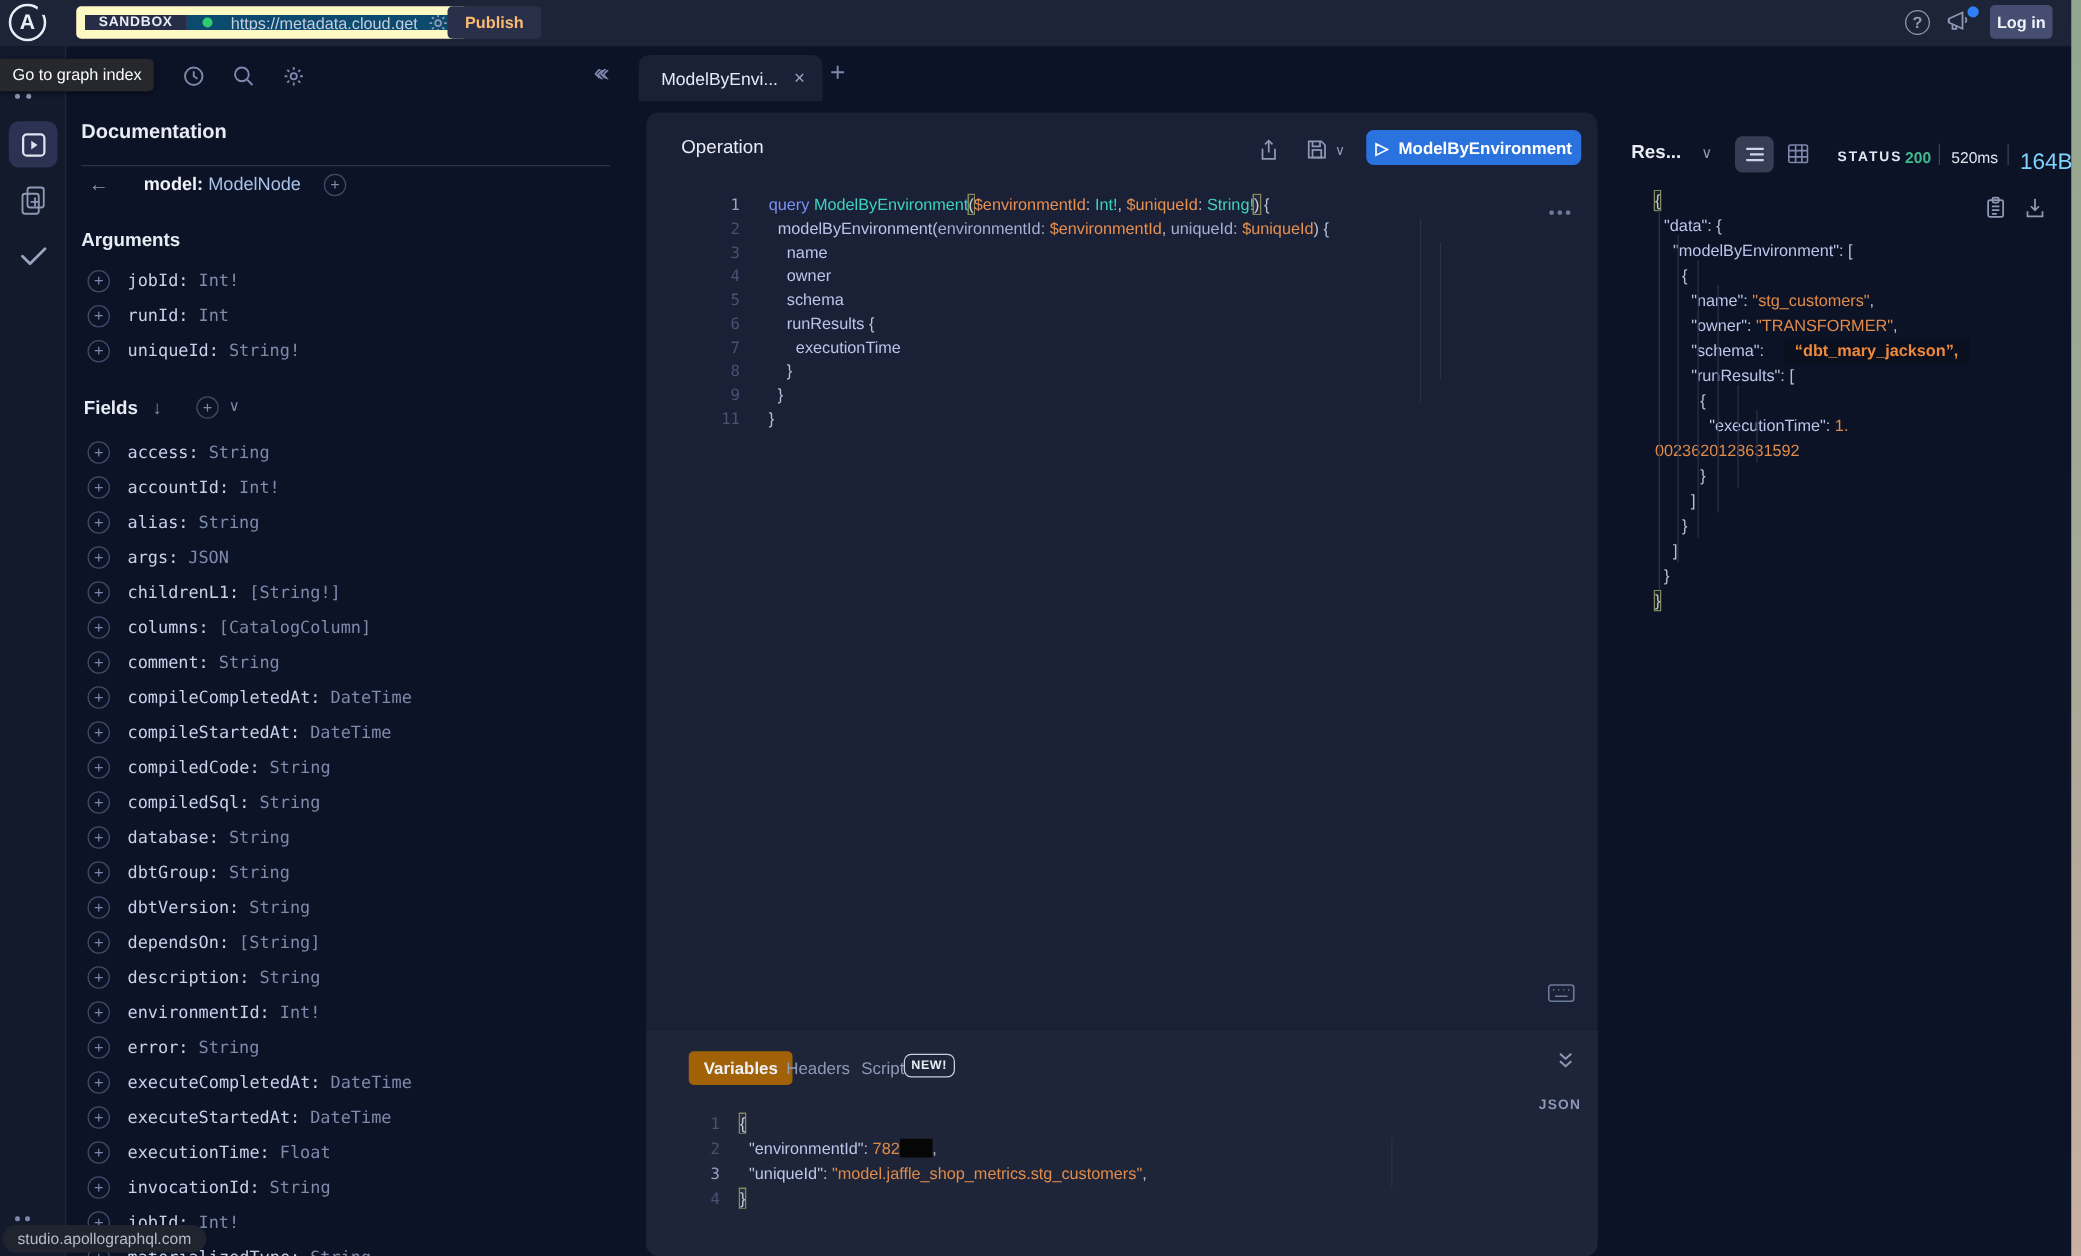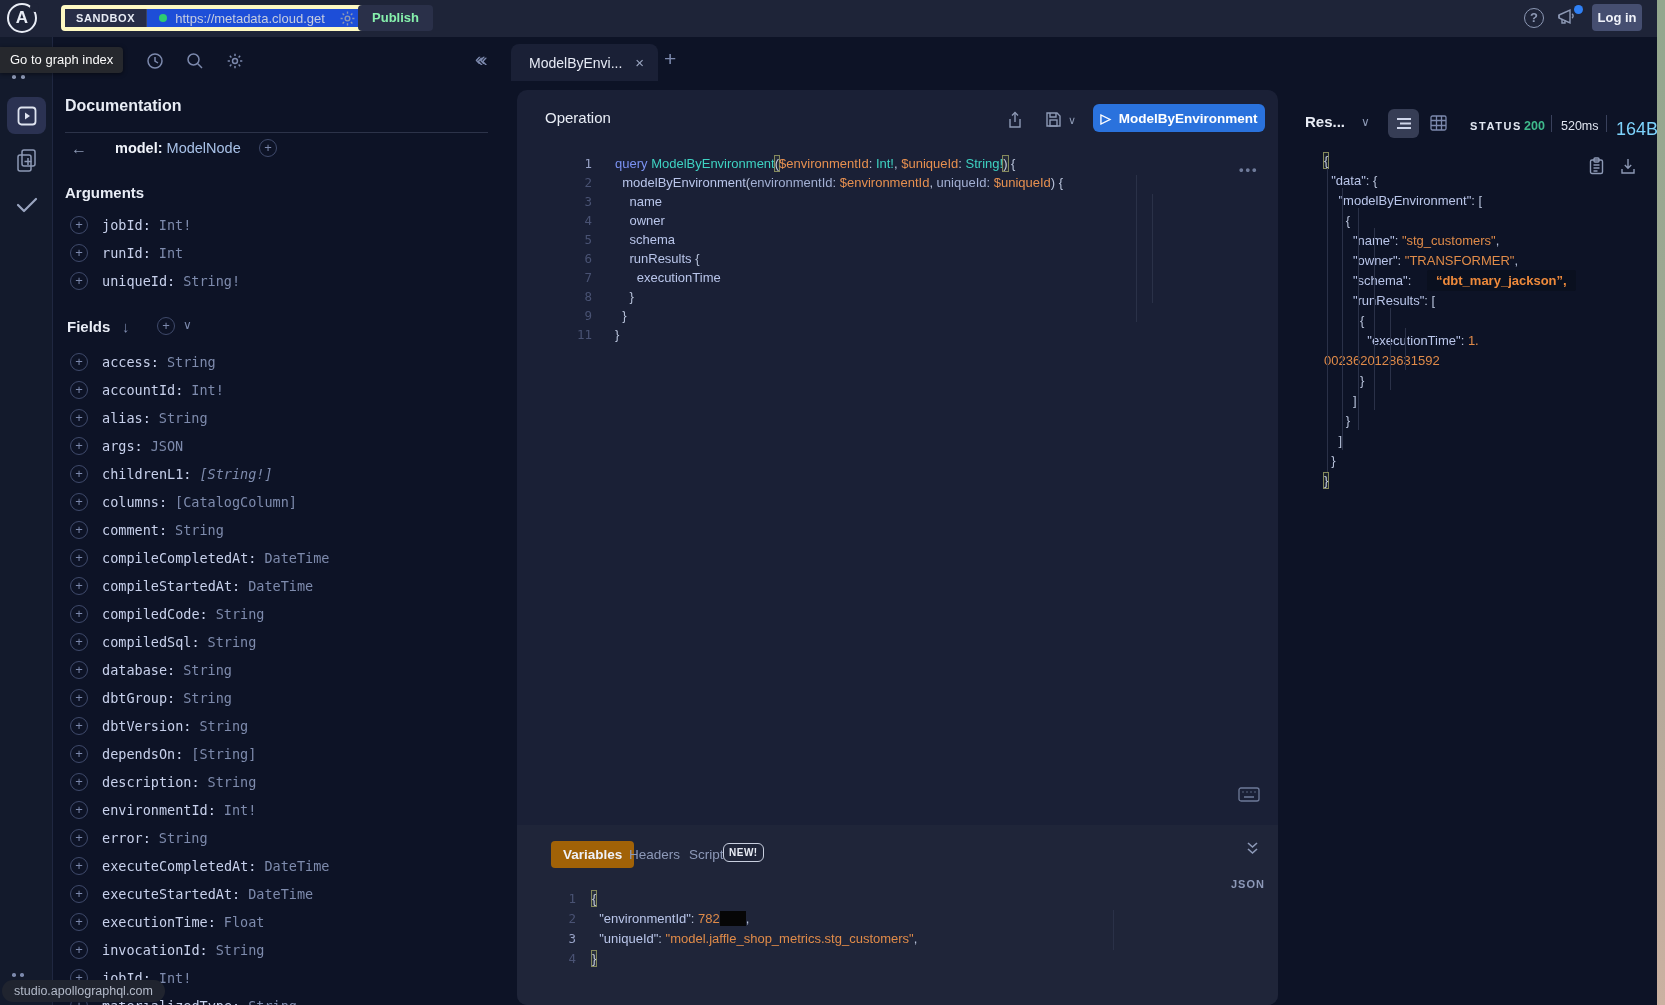--- a/index.html
+++ b/index.html
@@ -5,28 +5,28 @@
   * { margin:0; padding:0; box-sizing:border-box; }
   html,body { width:1665px; height:1005px; overflow:hidden; background:#0d1326;
     font-family:"Liberation Sans", sans-serif; }
 
   
   #topbar { position:absolute; left:0; top:0; width:1657px; height:37px; background:#1e2438; }
   #logo { position:absolute; left:7px; top:3px; width:30px; height:30px; border:2.5px solid #e9edf6;
     border-radius:50%; color:#e9edf6; font-weight:bold; font-size:17px; text-align:center; line-height:25px; }
   #logo:after{ content:""; position:absolute; right:-4px; top:-2px; width:9px; height:9px; background:#1e2438; border-radius:50%; }
   #urlgroup { position:absolute; left:61px; top:5px; height:26px; display:flex; align-items:stretch;
-    border:4px solid #fef9c3; border-radius:4px; overflow:hidden; }
+    border:7px solid #fef9c3; border-radius:4px; overflow:hidden;text-align:right; }
   #sandbox-badge { background:#272d47; color:#e8ecf5; font-weight:bold; font-size:11px; letter-spacing:.6px;
     display:flex; align-items:center; padding:0 11px; border-right:1px solid #3b4361; }
-  #urlfield { background:#1d4ed8; display:flex; align-items:center; gap:8px; padding:0 8px 0 12px; width:217px; }
+  #urlfield { background:#0c4a6e; display:flex; align-items:center; gap:8px; padding:0 8px 0 12px; width:217px; }
   #urlfield .dot { width:8px; height:8px; border-radius:50%; background:#2ecc71; flex:none; }
   #urlfield .url { color:#c6cde0; font-size:13px; white-space:nowrap; overflow:hidden; width:163px; }
   #publish-btn { position:absolute; left:358px; top:5px; width:75px; height:26px; background:#2a3049;
-    border-radius:4px; color:#86efac; font-weight:bold; font-size:13px; text-align:center; line-height:26px; }
+    border-radius:4px; color:#fdba74; font-weight:bold; font-size:13px; text-align:center; line-height:26px; }
   #help-btn { position:absolute; left:1524px; top:8px; width:20px; height:20px; border:1.6px solid #8d99b5;
     border-radius:50%; color:#8d99b5; font-size:13px; font-weight:bold; text-align:center; line-height:17px; }
   #megaphone { position:absolute; left:1556px; top:7px; width:26px; height:22px; }
   #megaphone .blue { position:absolute; right:-1px; top:-2px; width:9px; height:9px; border-radius:50%; background:#2f80f5; }
   #login-btn { position:absolute; left:1592px; top:4px; width:50px; height:27px; background:#454e70;
     border-radius:4px; color:#f0f3fa; font-weight:bold; font-size:13px; text-align:center; line-height:27px; }
 
   
   #rail { position:absolute; left:0; top:37px; width:53px; height:968px; background:#131a2c; border-right:1px solid #1f2740; }
   #rail-grid-dots { position:absolute; left:12px; top:31px; width:18px; height:12px; }
@@ -297,21 +297,21 @@
         <span class="ftype" style="margin-left: -6px;">String</span>
       </div>
       <div class="doc-row">
         <span class="plus-circle">+</span>
         <span class="fname">args:</span>
         <span class="ftype" style="margin-left: -6px;">JSON</span>
       </div>
       <div class="doc-row">
         <span class="plus-circle">+</span>
         <span class="fname">childrenL1:</span>
-        <span class="ftype" style="margin-left: -6px; font-style: italic;">[String!]</span>
+        <span class="ftype" style="margin-left: -6px;">[String!]</span>
       </div>
       <div class="doc-row">
         <span class="plus-circle">+</span>
         <span class="fname">columns:</span>
         <span class="ftype" style="margin-left: -6px;">[CatalogColumn]</span>
       </div>
       <div class="doc-row">
         <span class="plus-circle">+</span>
         <span class="fname">comment:</span>
         <span class="ftype" style="margin-left: -6px;">String</span>

